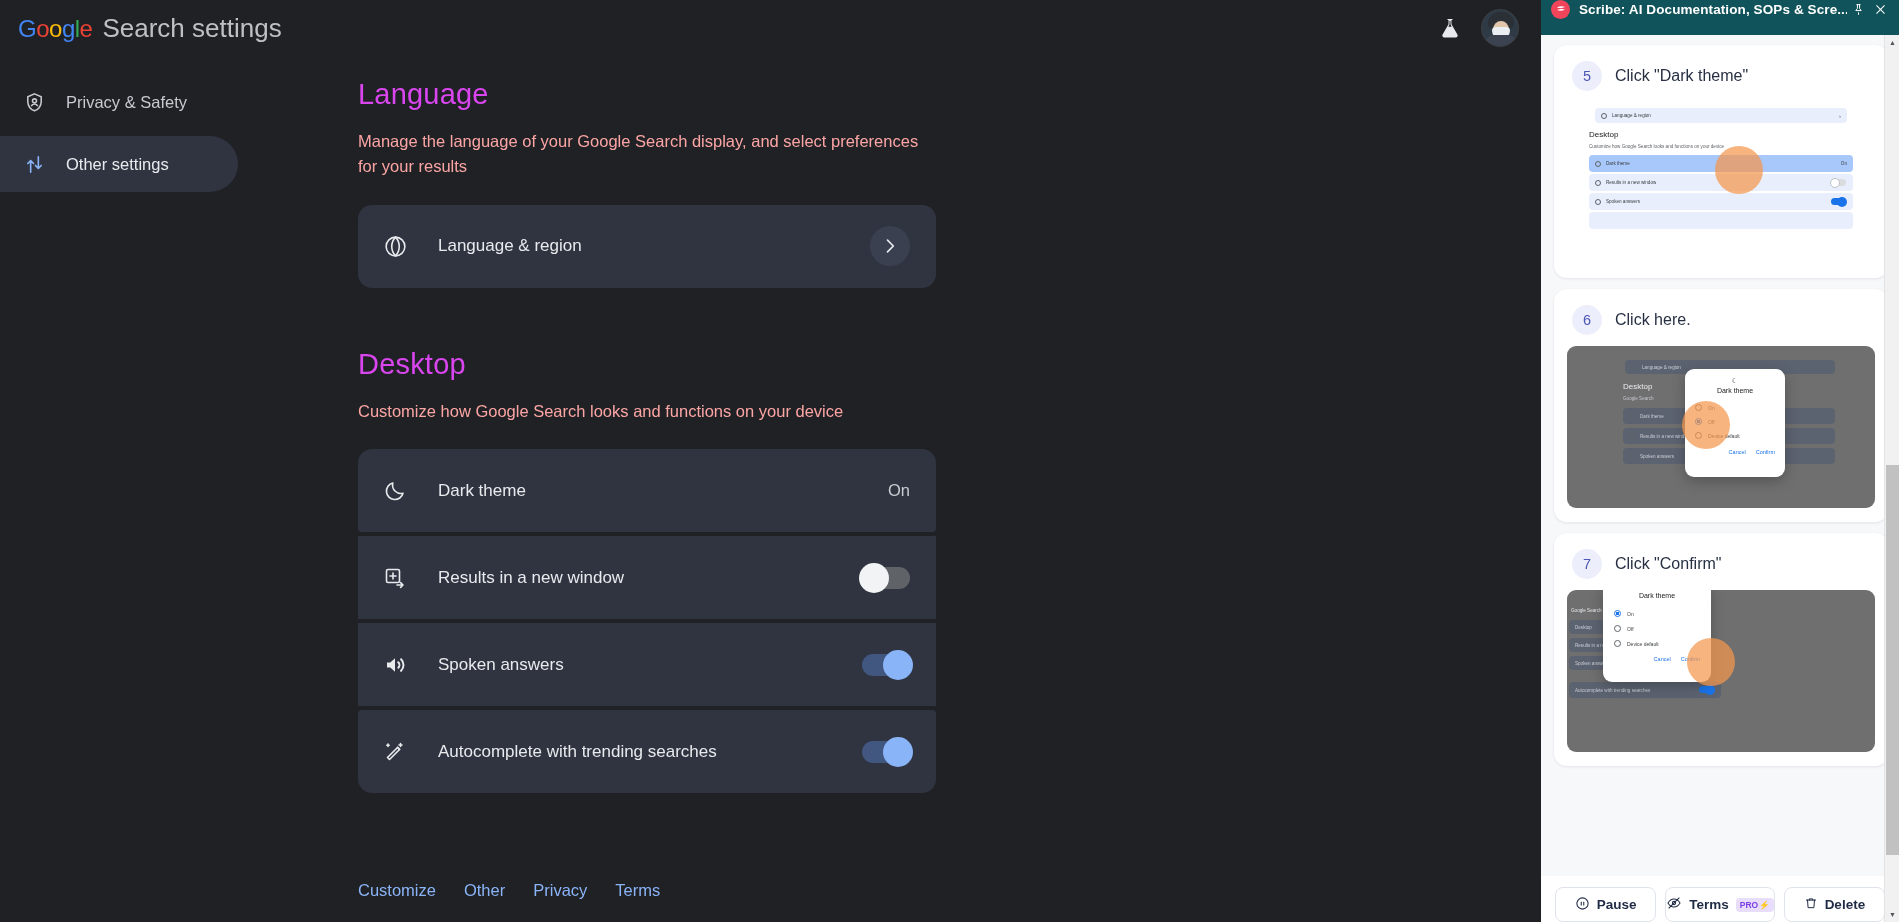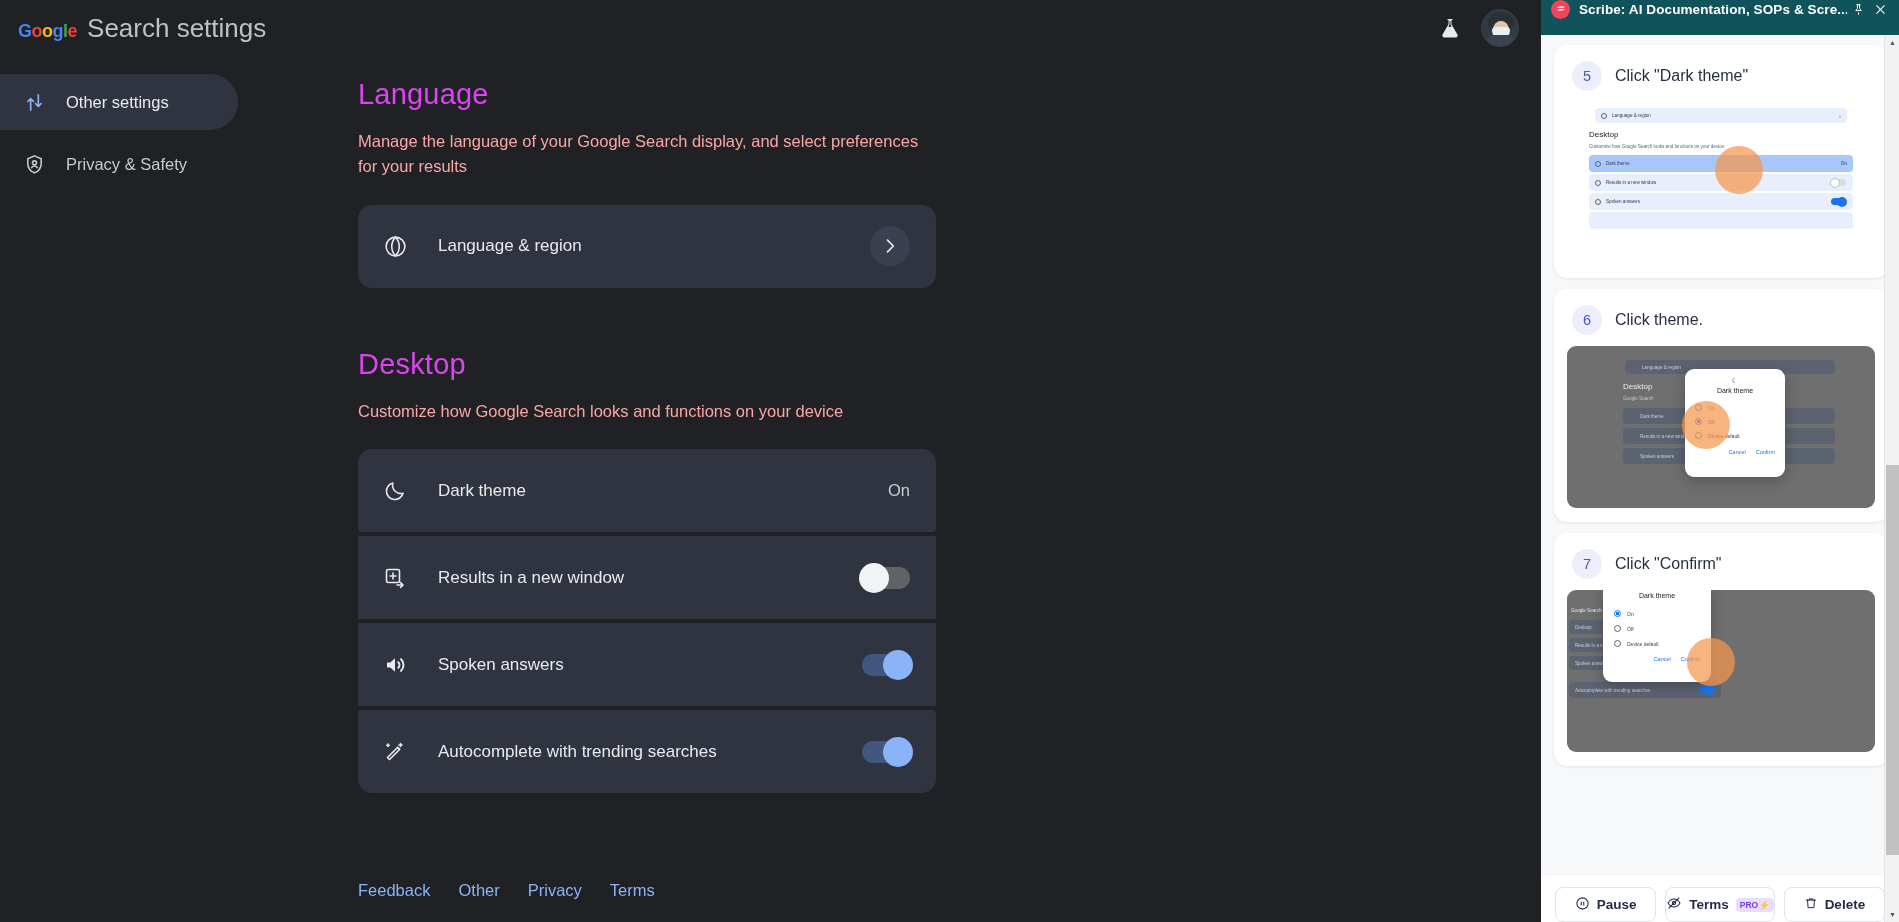--- a/index.html
+++ b/index.html
@@ -16,21 +16,21 @@
     position: relative;
     width: 1541px; height: 922px;
     background: #202124;
     overflow: hidden;
   }
   .topbar {
     height: 56px; display: flex; align-items: center;
     padding: 0 22px 0 18px;
   }
   .brand { display: flex; align-items: baseline; gap: 10px; }
-  .glogo { font-size: 18px; letter-spacing: -0.5px; font-weight: 700; line-height: 1; }
+  .glogo { font-size: 24px; letter-spacing: -0.5px; font-weight: 400; line-height: 1; }
   .glogo .b { color: #4285F4; } .glogo .r { color: #EA4335; }
   .glogo .y { color: #FBBC05; } .glogo .g { color: #34A853; }
   .gtitle { font-size: 26px; color: #bdc1c6; font-weight: 400; }
   .topspacer { flex: 1; }
   .labs-icon { width: 34px; height: 34px; display: flex; align-items: center; justify-content: center; color: #e8eaed; cursor: pointer; margin-right: 14px; }
   .avatar {
     width: 38px; height: 38px; border-radius: 50%;
     background: radial-gradient(circle at 42% 28%, #cfd3b6 0 18%, #2e3b46 19% 100%);
     overflow: hidden; position: relative; cursor: pointer;
     border: 1px solid #3c4043;
@@ -176,38 +176,38 @@
         <div class="hair"></div>
           <div class="face"></div>
           <div class="mask"></div>
           <div class="body"></div>
       </div>
     </div>
 
     <div class="body-wrap">
 
       <nav class="sidenav">
-        <div class="nav-item active">
-          <span class="ic">
-            <svg width="23" height="23" viewBox="0 0 24 24" fill="none" stroke="currentColor" stroke-width="1.7" stroke-linecap="round">
-                <path d="M8 20V8M8 8l-3 3M8 8l3 3M16 4v12M16 16l-3-3M16 16l3-3"></path>
-              </svg>
-          </span>
-          <span>Other settings</span>
-        </div>
         <div class="nav-item">
           <span class="ic">
             <svg width="23" height="23" viewBox="0 0 24 24" fill="none" stroke="currentColor" stroke-width="1.6">
                 <path d="M12 3l7 3v5.3c0 4.3-2.9 8.3-7 9.4-4.1-1.1-7-5.1-7-9.4V6l7-3z"></path>
                 <circle cx="12" cy="10.3" r="2.1"></circle>
                 <path d="M8.6 16c.6-1.6 1.9-2.4 3.4-2.4s2.8.8 3.4 2.4"></path>
               </svg>
           </span>
           <span>Privacy &amp; Safety</span>
         </div>
+        <div class="nav-item active">
+          <span class="ic">
+            <svg width="23" height="23" viewBox="0 0 24 24" fill="none" stroke="currentColor" stroke-width="1.7" stroke-linecap="round">
+                <path d="M8 20V8M8 8l-3 3M8 8l3 3M16 4v12M16 16l-3-3M16 16l3-3"></path>
+              </svg>
+          </span>
+          <span>Other settings</span>
+        </div>
       </nav>
 
       <main class="content">
 
         <h2 class="sec-h">Language</h2>
         <p class="sec-p">Manage the language of your Google Search display, and select preferences for your results</p>
         <div class="card-group">
           <div class="card single">
             <span class="cic">
               <svg width="25" height="25" viewBox="0 0 24 24" fill="none" stroke="currentColor" stroke-width="1.5">
@@ -274,21 +274,21 @@
                 </svg>
             </span>
             <span class="clabel">Autocomplete with trending searches</span>
             <span class="toggle on">
                 <span class="knob"></span>
               </span>
           </div>
         </div>
 
         <div class="footer">
-          <a>Feedback</a>
+          <a>Customize</a>
           <a>Other</a>
           <a>Privacy</a>
           <a>Terms</a>
         </div>
       </main>
     </div>
   </div>
 
   <div class="scribe">
 
@@ -348,21 +348,21 @@
             </div>
             <div class="m-row" style="left:22px;top:110px;right:22px;height:17px;"></div>
           </div>
           <div class="hl" style="left:148px;top:44px;width:48px;height:48px;"></div>
         </div>
       </div>
 
       <div class="step">
         <div class="step-head">
           <span class="step-num">6</span>
-          <span class="step-txt">Click theme.</span>
+          <span class="step-txt">Click here.</span>
         </div>
         <div class="shot gray">
           <div class="mini">
             <div class="m-row" style="left:58px;top:14px;right:40px;height:14px;background:#5c6370;">
               <span class="m-dot"></span>
               <span class="m-txt" style="color:#c8ccd4">Language &amp; region</span>
             </div>
             <div class="m-h" style="left:56px;top:36px;color:#e9eaee;">Desktop</div>
             <div class="m-sub" style="left:56px;top:50px;color:#c3c6cd;">Google Search</div>
             <div class="m-row" style="left:56px;top:62px;right:40px;height:16px;background:#5c6370;">

